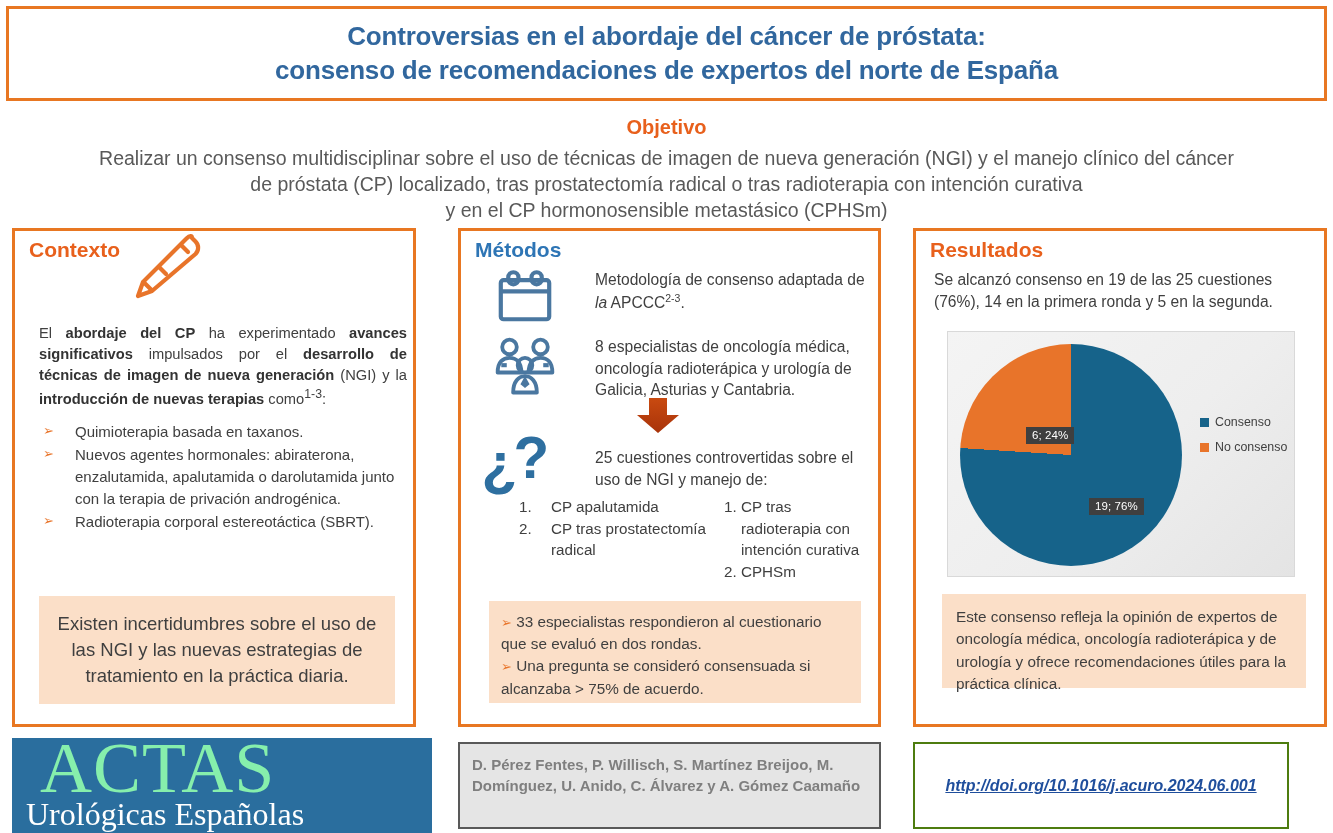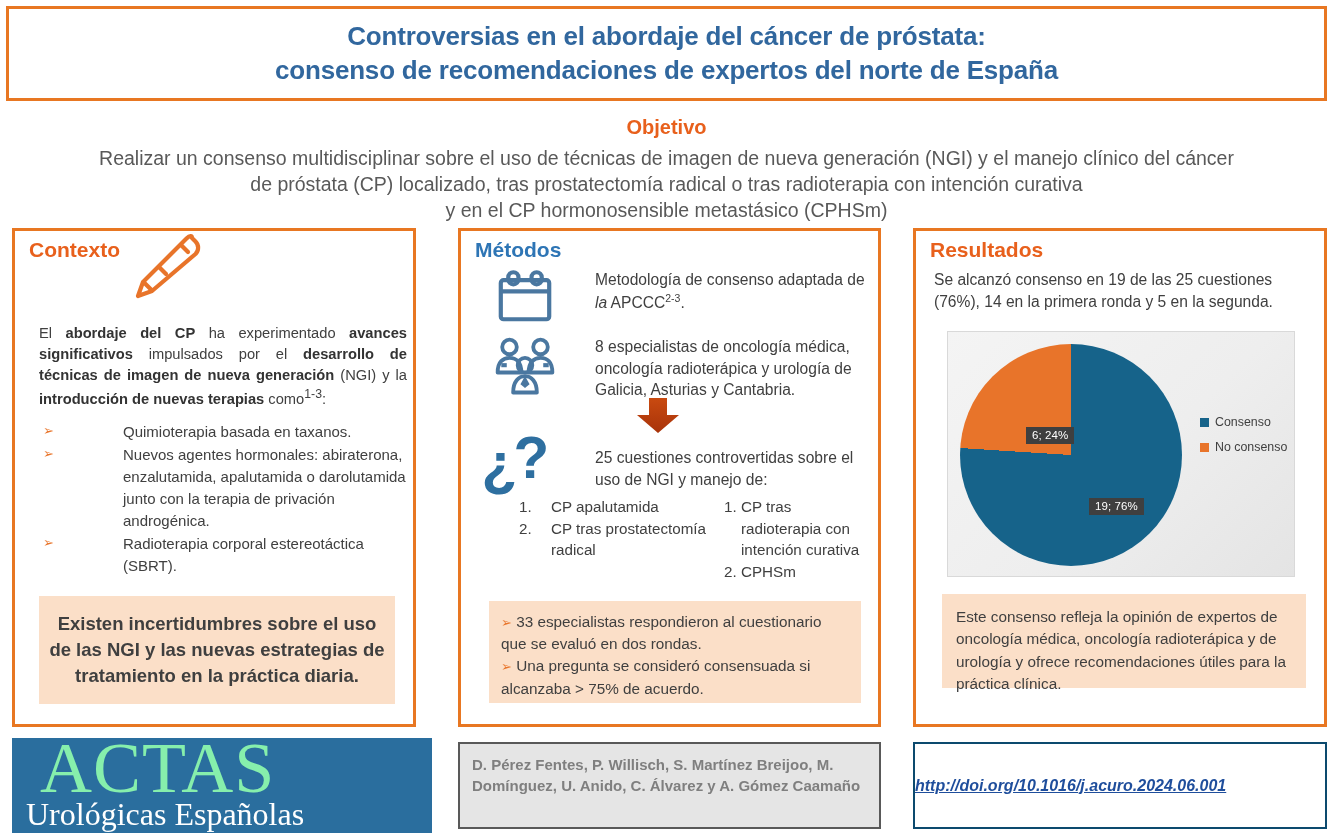--- a/index.html
+++ b/index.html
@@ -97,32 +97,31 @@
   }
   .ctx-li { display: flex; margin-bottom: 1px; }
   .arrowhead {
     color: #E8742A;
     font-size: 13px;
     width: 34px;
     flex: 0 0 34px;
     padding-left: 2px;
     line-height: 1.6;
   }
-  .ctx-li-text { flex: 1; margin-left: 48px; }
+  .ctx-li-text { flex: 1; }
   .ctx-callout {
     position: absolute;
     left: 24px; top: 365px; width: 356px; height: 108px;
     background: #FBDFC8;
     color: #3F3F3F;
     font-size: 18.5px;
     line-height: 1.40;
     text-align: center;
     display: flex; align-items: center; justify-content: center;
     padding: 1px 10px;
-    font-weight: bold;
   }
 
   
   .m-row { position: absolute; display: flex; }
   .m-icon { flex: 0 0 auto; display: flex; align-items: flex-start; justify-content: center; }
   .m-text { color: #404040; font-size: 15.6px; line-height: 1.38; margin-left: 28px; }
   .m-text i { font-style: italic; }
   .m-text sup { font-size: 10.5px; }
 
   #m-row-1 { left: 22px; top: 38px; width: 390px; }
@@ -246,24 +245,24 @@
     padding: 10px 12px;
   }
   .authors-text {
     color: #7F7F7F;
     font-weight: bold;
     font-size: 15px;
     line-height: 1.42;
   }
   .doi-box {
     position: absolute;
-    left: 913px; top: 742px; width: 414px; height: 87px;
-    border: 2px solid #0c4a6e;
+    left: 913px; top: 742px; width: 376px; height: 87px;
+    border: 2px solid #4d7c0f;
     background: #ffffff;
-    display: flex; align-items: center; 
+    display: flex; align-items: center; justify-content: center;
   }
   .doi-link {
     color: #1F4E9C;
     font-style: italic;
     font-weight: bold;
     font-size: 16px;
     text-decoration: underline;
     cursor: pointer;
   }
 </style>

